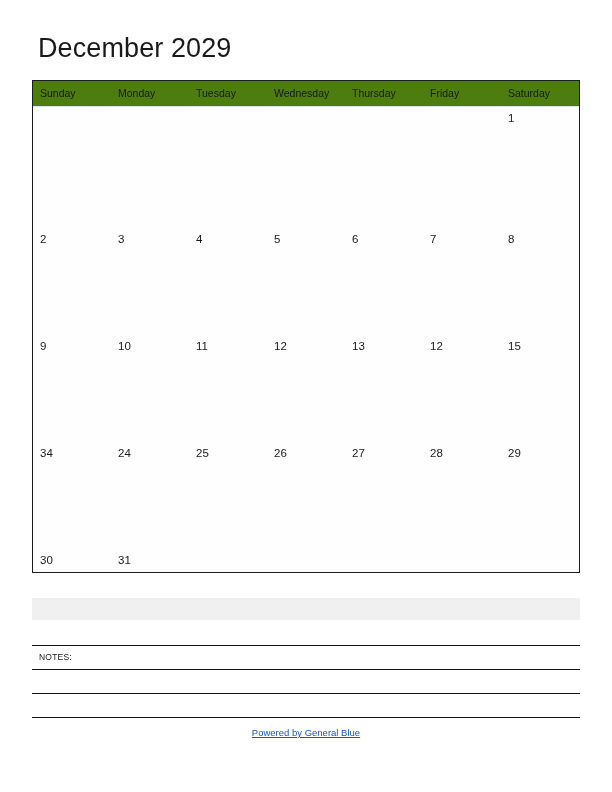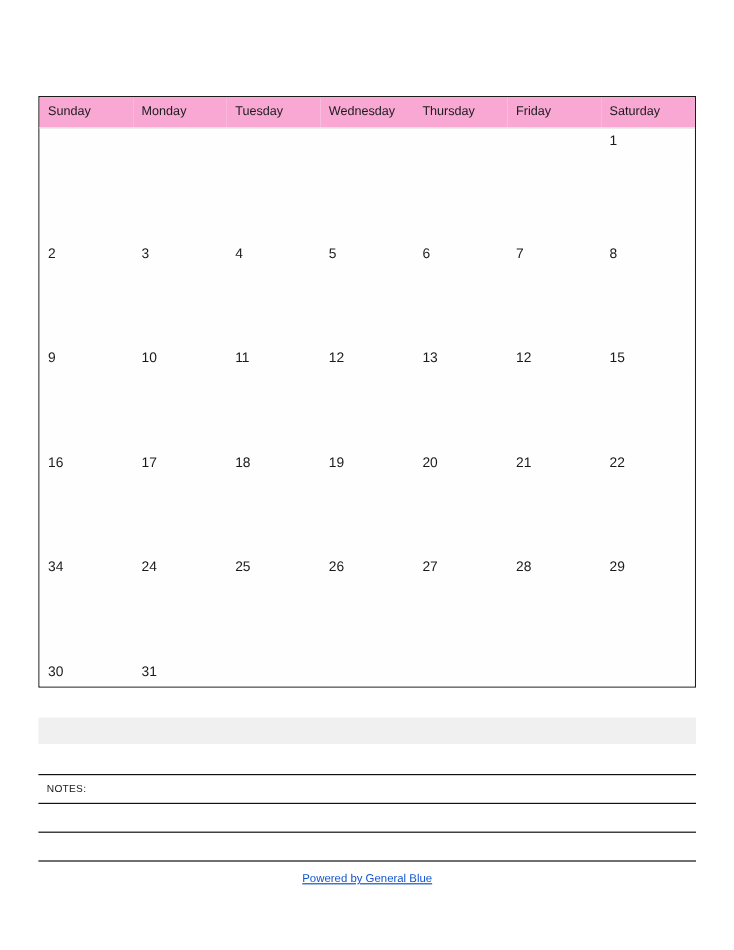--- a/index.html
+++ b/index.html
@@ -50,21 +50,21 @@
   }
 
   table.cal {
     width: 100%;
     height: 100%;
     border-collapse: collapse;
     table-layout: fixed;
   }
 
   table.cal thead th {
-    background: #f9a8d4;
+    background: #4d7c0f;
     height: 25px;
     font-size: 10.5px;
     font-weight: 400;
     text-align: left;
     padding: 0 0 0 7px;
     color: #1a1a1a;
     vertical-align: middle;
     border-bottom: 1px solid #e2e2e2;
     box-sizing: border-box;
   }
@@ -136,20 +136,21 @@
     color: #1155cc;
     text-decoration: underline;
     cursor: pointer;
   }
 </style>
 </head>
 <body>
 
 <div class="page">
 
+  <div class="cal-title">December 2029</div>
 
   <div class="cal-wrap">
     <table class="cal">
       <thead>
         <tr id="head-row">
             <th>Sunday</th>
             <th>Monday</th>
             <th>Tuesday</th>
             <th>Wednesday</th>
             <th>Thursday</th>
@@ -179,29 +180,20 @@
           <tr>
             <td><span class="daynum">9</span></td>
             <td><span class="daynum">10</span></td>
             <td><span class="daynum">11</span></td>
             <td><span class="daynum">12</span></td>
             <td><span class="daynum">13</span></td>
             <td><span class="daynum">12</span></td>
             <td><span class="daynum">15</span></td>
           </tr>
           <tr>
-            <td><span class="daynum">16</span></td>
-            <td><span class="daynum">17</span></td>
-            <td><span class="daynum">18</span></td>
-            <td><span class="daynum">19</span></td>
-            <td><span class="daynum">20</span></td>
-            <td><span class="daynum">21</span></td>
-            <td><span class="daynum">22</span></td>
-          </tr>
-          <tr>
             <td><span class="daynum">34</span></td>
             <td><span class="daynum">24</span></td>
             <td><span class="daynum">25</span></td>
             <td><span class="daynum">26</span></td>
             <td><span class="daynum">27</span></td>
             <td><span class="daynum">28</span></td>
             <td><span class="daynum">29</span></td>
           </tr>
           <tr>
             <td><span class="daynum">30</span></td>

